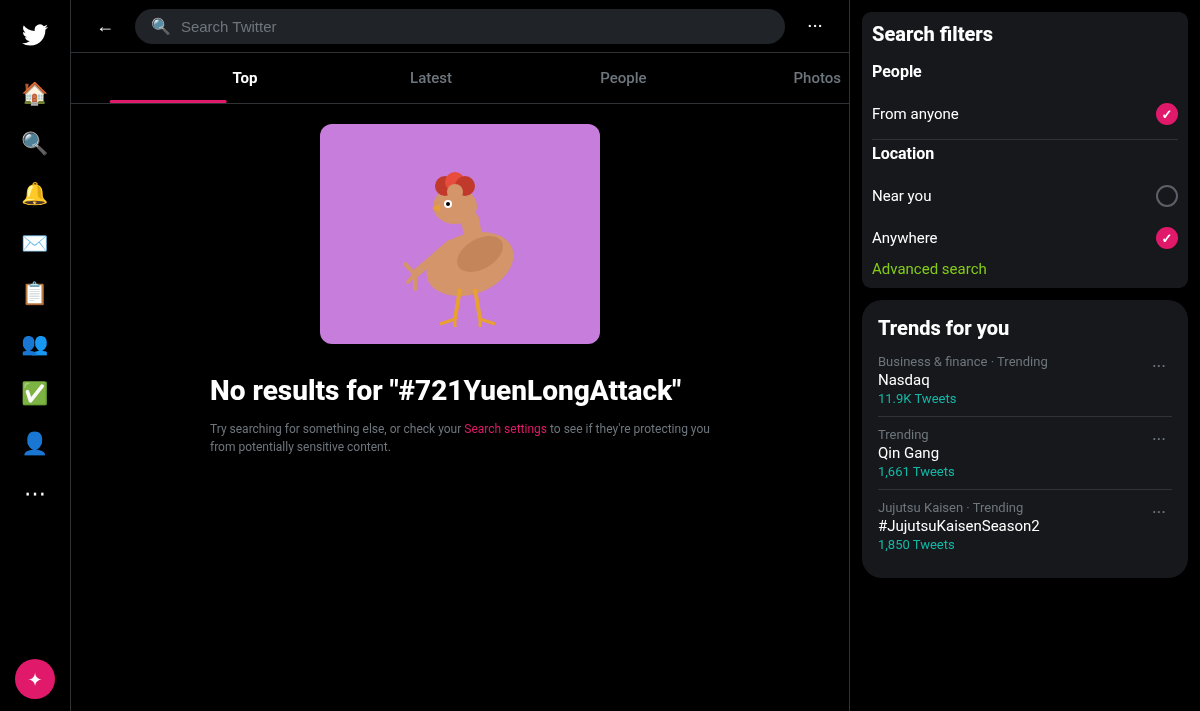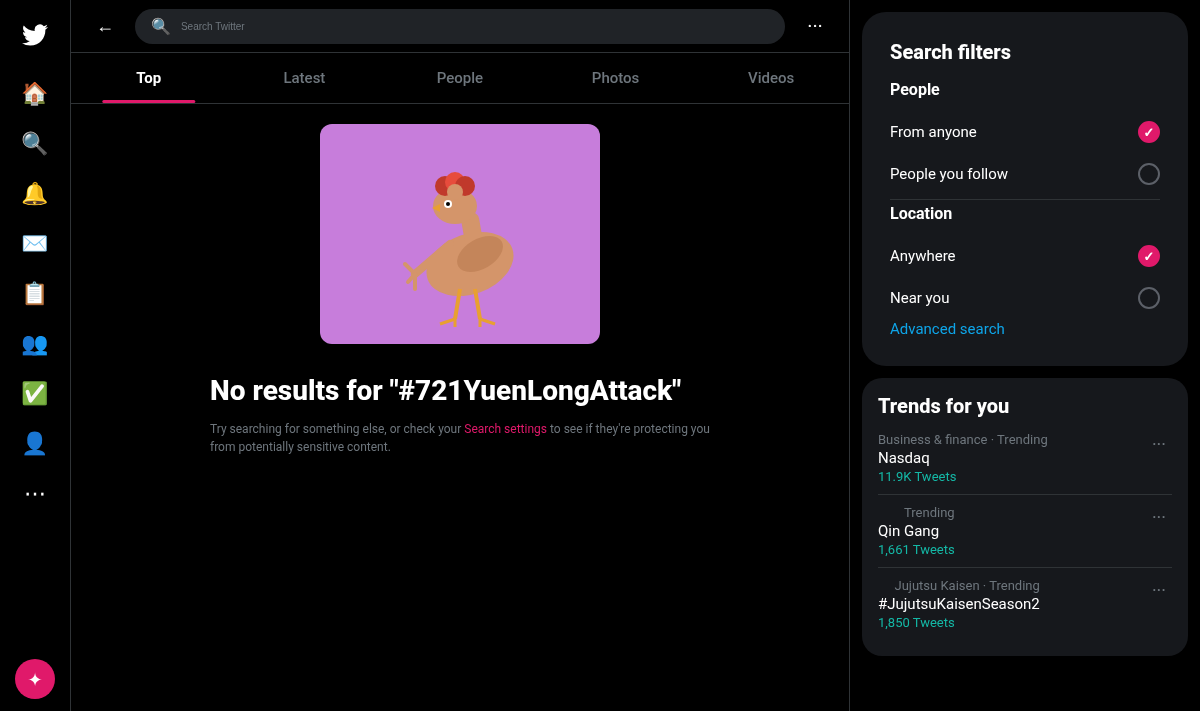--- a/index.html
+++ b/index.html
@@ -93,21 +93,21 @@
     }
     .search-bar .search-icon-inner {
       color: #6e767d;
       font-size: 16px;
     }
     .search-bar input {
       background: transparent;
       border: none;
       outline: none;
       color: #fff;
-      font-size: 10px;
+      font-size: 15px;
       flex: 1;
     }
     .search-bar input::placeholder { color: #6e767d; }
     .more-btn {
       width: 36px;
       height: 36px;
       border-radius: 50%;
       display: flex;
       align-items: center;
       justify-content: center;
@@ -119,21 +119,21 @@
 
     
     .tabs {
       display: flex;
       border-bottom: 1px solid #2f3336;
     }
     .tab {
       flex: 1;
       display: flex;
       align-items: center;
-      justify-content: center;
+      justify-content: flex-end;
       padding: 16px 8px;
       cursor: pointer;
       color: #6e767d;
       font-size: 15px;
       font-weight: 500;
       position: relative;
       transition: background 0.1s;
     }
     .tab.active {
       color: #fff;
@@ -203,22 +203,22 @@
     
     .right-panel {
       width: 350px;
       background: #000;
       padding: 12px;
       overflow-y: auto;
       flex-shrink: 0;
     }
     .filter-card {
       background: #16181c;
-      border-radius: 24px;
-      padding: 28px;
+      border-radius: 9px;
+      padding: 10px;
       margin-bottom: 12px;
     }
     .filter-title {
       font-size: 20px;
       font-weight: 800;
       color: #fff;
       margin-bottom: 16px;
     }
     .filter-section-label {
       font-size: 16px;
@@ -256,21 +256,21 @@
       color: #fff;
       font-size: 13px;
       font-weight: 700;
     }
     .filter-divider {
       height: 1px;
       background: #2f3336;
       margin: 4px 0;
     }
     .advanced-search-link {
-      color: #0ea5e9;
+      color: #84cc16;
       font-size: 15px;
       cursor: pointer;
       display: inline-block;
     }
 
     
     .trends-card {
       background: #16181c;
       border-radius: 20px;
       padding: 16px;
@@ -286,21 +286,20 @@
       border-bottom: 1px solid #2f3336;
       display: flex;
       justify-content: space-between;
       align-items: flex-start;
     }
     .trend-item:last-child { border-bottom: none; }
     .trend-category {
       font-size: 13px;
       color: #6e767d;
       margin-bottom: 2px;
-      text-align: right;
     }
     .trend-name {
       font-size: 15px;
       font-weight: 400;
       color: #fff;
       margin-bottom: 2px;
     }
     .trend-count {
       font-size: 13px;
       color: #14b8a6;
@@ -350,23 +349,20 @@
     </div>
     <div class="tab">
       <span>Latest</span>
     </div>
     <div class="tab">
       <span>People</span>
     </div>
     <div class="tab">
       <span>Photos</span>
     </div>
-    <div class="tab">
-      <span>Videos</span>
-    </div>
   </div>
 
   <div class="content">
     <div class="no-results-image">
 
       <svg class="chicken-svg" viewBox="0 0 200 200">
 
         <ellipse cx="110" cy="130" rx="45" ry="30" fill="#D4956A" transform="rotate(-20 110 130)"></ellipse>
 
         <rect x="100" y="80" width="18" height="40" fill="#D4956A" rx="8" transform="rotate(-10 100 80)"></rect>
@@ -413,36 +409,32 @@
 
   <div class="filter-card">
     <div class="filter-title">Search filters</div>
 
     <div class="filter-section-label">People</div>
 
     <div class="filter-option">
       <span class="filter-option-label">From anyone</span>
       <div class="radio-circle checked"></div>
     </div>
+
+    <div class="filter-divider"></div>
+
+    <div class="filter-section-label" style="">Location</div>
+
     <div class="filter-option">
-      <span class="filter-option-label">People you follow</span>
+      <span class="filter-option-label">Near you</span>
       <div class="radio-circle"></div>
     </div>
-
-    <div class="filter-divider"></div>
-
-    <div class="filter-section-label" style="">Location</div>
-
     <div class="filter-option">
       <span class="filter-option-label">Anywhere</span>
       <div class="radio-circle checked"></div>
-    </div>
-    <div class="filter-option">
-      <span class="filter-option-label">Near you</span>
-      <div class="radio-circle"></div>
     </div>
 
     <div>
       <a class="advanced-search-link">Advanced search</a>
     </div>
   </div>
 
   <div class="trends-card">
     <div class="trends-title">Trends for you</div>
 

